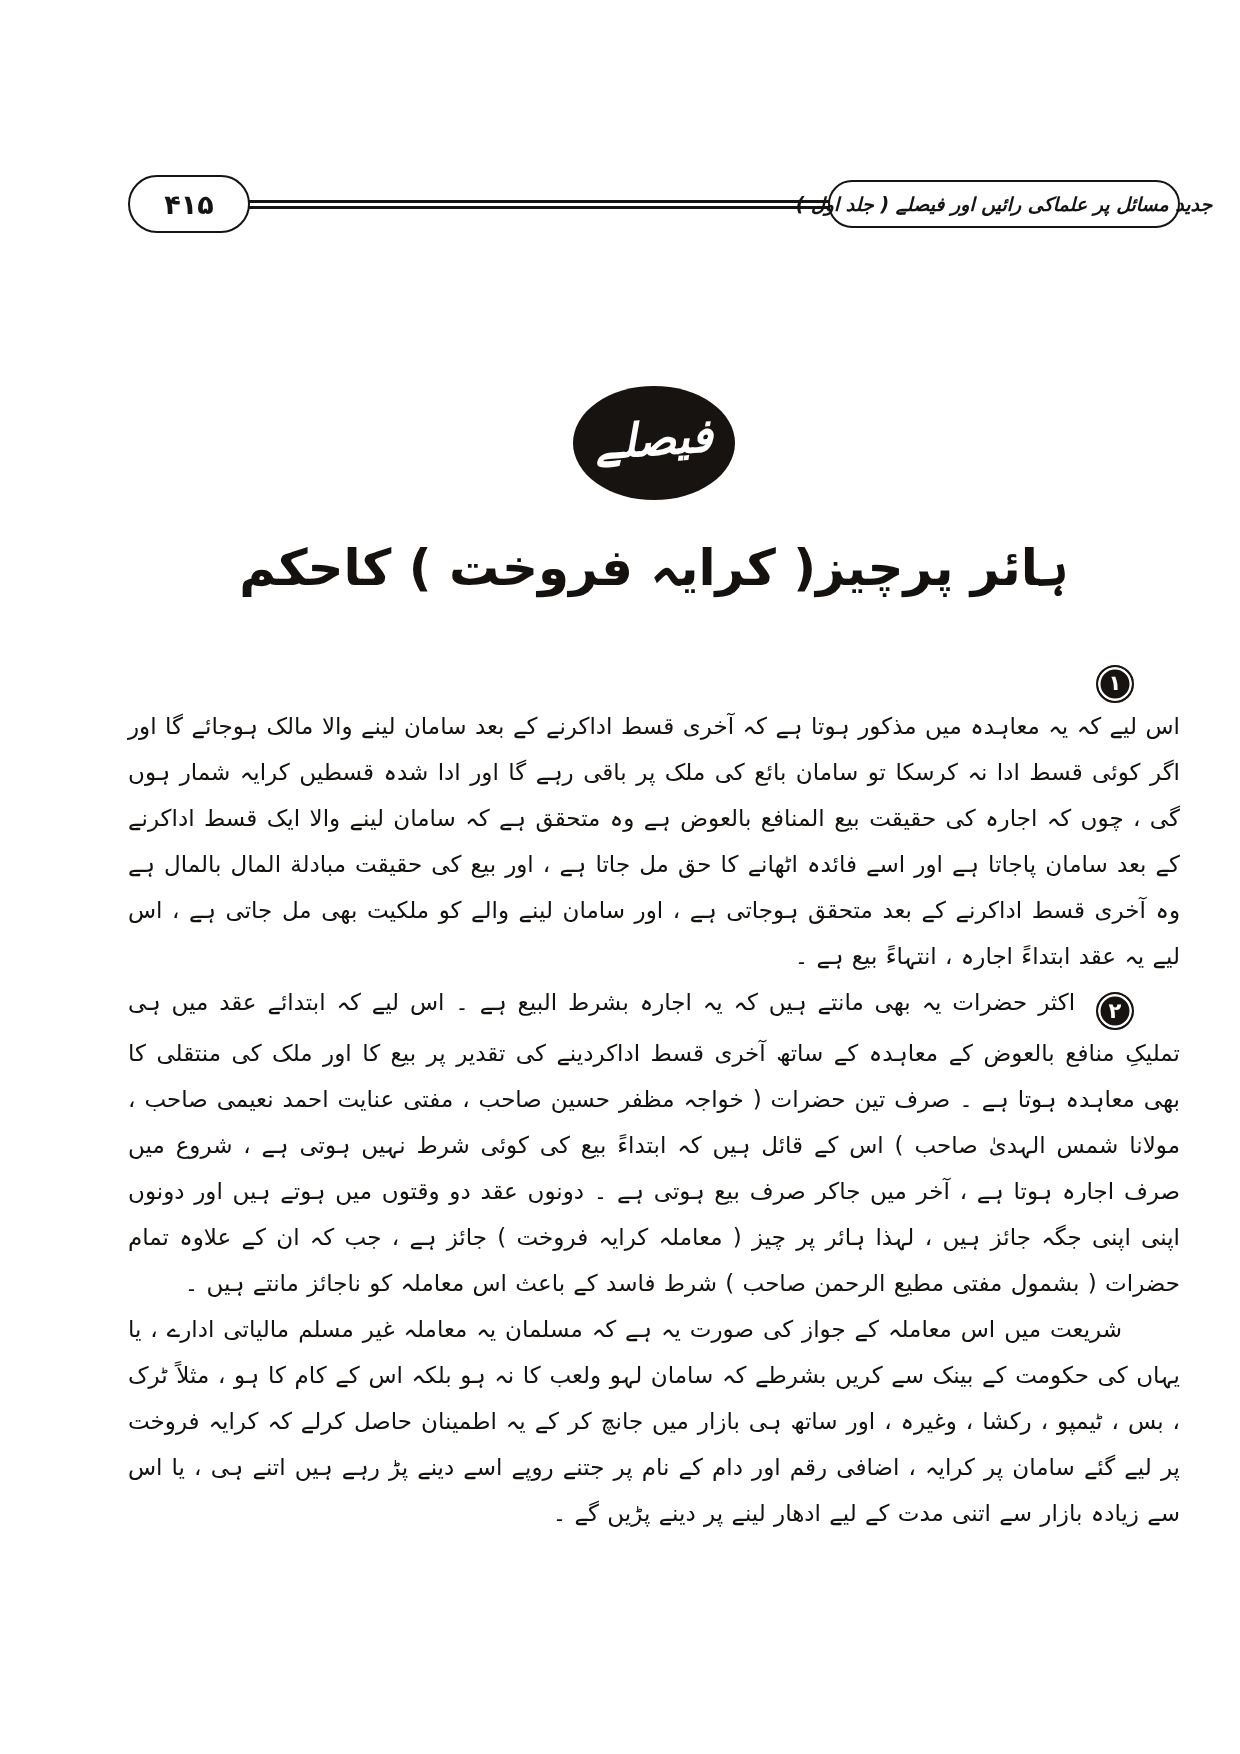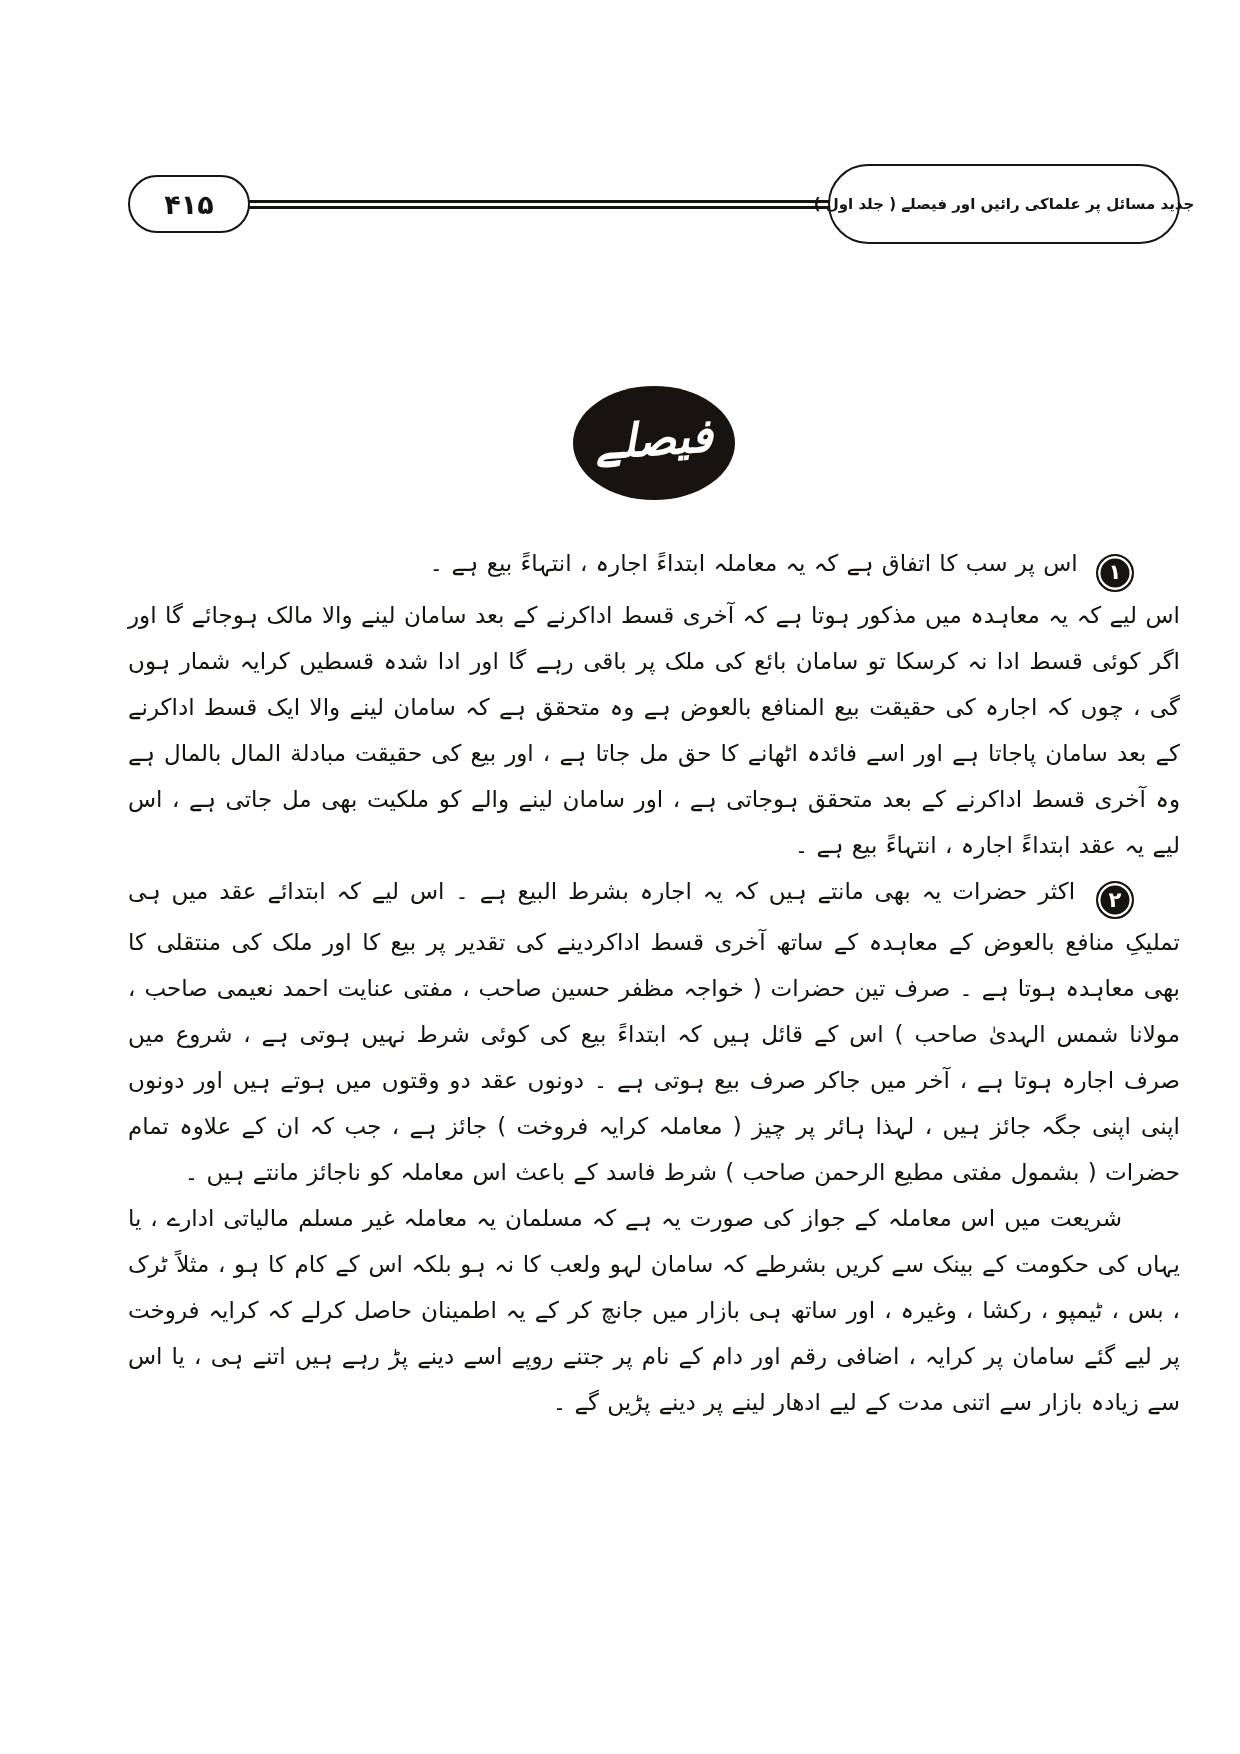--- a/index.html
+++ b/index.html
@@ -10,21 +10,21 @@
   .page{width:1240px;height:1754px;box-sizing:border-box;padding:170px 60px 0 128px;direction:rtl;}
 
   
   .page-header{direction:ltr;display:flex;align-items:center;height:68px;}
   .pill{
     box-sizing:border-box;border:2.5px solid #161412;background:#fff;
     display:flex;align-items:center;justify-content:center;
     border-radius:40px;z-index:2;
   }
   .pill-pagenum{width:122px;height:58px;font-size:27px;font-weight:bold;letter-spacing:1px;}
-  .pill-title{width:352px;height:80px;font-size:15px;font-weight:bold;direction:rtl;padding:0 14px;white-space:nowrap;}
+  .pill-title{width:352px;height:48px;font-size:19px;font-weight:bold;direction:rtl;padding:0 14px;white-space:nowrap;font-style:italic;}
   .double-rule{flex:1;height:9px;box-sizing:border-box;border-top:3px solid #161412;border-bottom:3px solid #161412;margin:0 -8px;}
 
   
   .section-badge{
     width:162px;height:114px;background:#171310;border-radius:50%;
     margin:148px auto 0 auto;display:flex;align-items:center;justify-content:center;
   }
   .badge-text{
     color:#ffffff;font-size:46px;font-weight:bold;font-style:italic;
     transform:rotate(-4deg);line-height:1;padding-bottom:8px;
@@ -66,28 +66,28 @@
     <div class="double-rule"></div>
     <div class="pill pill-title">
       <span>جدید مسائل پر علماکی رائیں اور فیصلے ( جلد اول )</span>
     </div>
   </header>
 
   <div class="section-badge">
     <span class="badge-text">فیصلے</span>
   </div>
 
+  <h1 class="chapter-title">ہائر پرچیز( کرایہ فروخت ) کاحکم</h1>
 
   <main class="body-text">
 
     <p class="para indent-sm">
       <span class="num-badge">
           <span>۱</span>
         </span>
-      <span>اس پر سب کا اتفاق ہے کہ یہ معاملہ ابتداءً اجارہ ، انتہاءً بیع ہے ۔</span>
     </p>
 
     <p class="para">
       <span>اس لیے کہ یہ معاہدہ میں مذکور ہوتا ہے کہ آخری قسط اداکرنے کے بعد سامان لینے والا مالک ہوجائے گا اور اگر کوئی قسط ادا نہ کرسکا تو سامان بائع کی ملک پر باقی رہے گا اور ادا شدہ قسطیں کرایہ شمار ہوں گی ، چوں کہ اجارہ کی حقیقت بیع المنافع بالعوض ہے وہ متحقق ہے کہ سامان لینے والا ایک قسط اداکرنے کے بعد سامان پاجاتا ہے اور اسے فائدہ اٹھانے کا حق مل جاتا ہے ، اور بیع کی حقیقت مبادلة المال بالمال ہے وہ آخری قسط اداکرنے کے بعد متحقق ہوجاتی ہے ، اور سامان لینے والے کو ملکیت بھی مل جاتی ہے ، اس لیے یہ عقد ابتداءً اجارہ ، انتہاءً بیع ہے ۔</span>
     </p>
 
 
     <p class="para indent-sm">
       <span class="num-badge">
           <span>۲</span>

